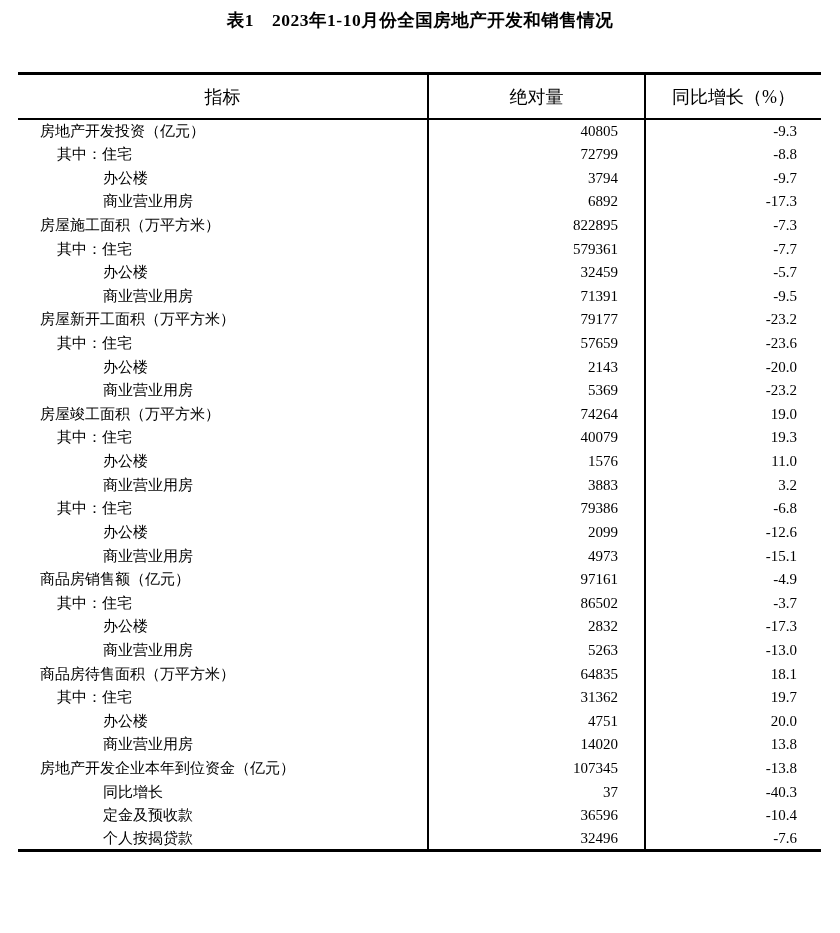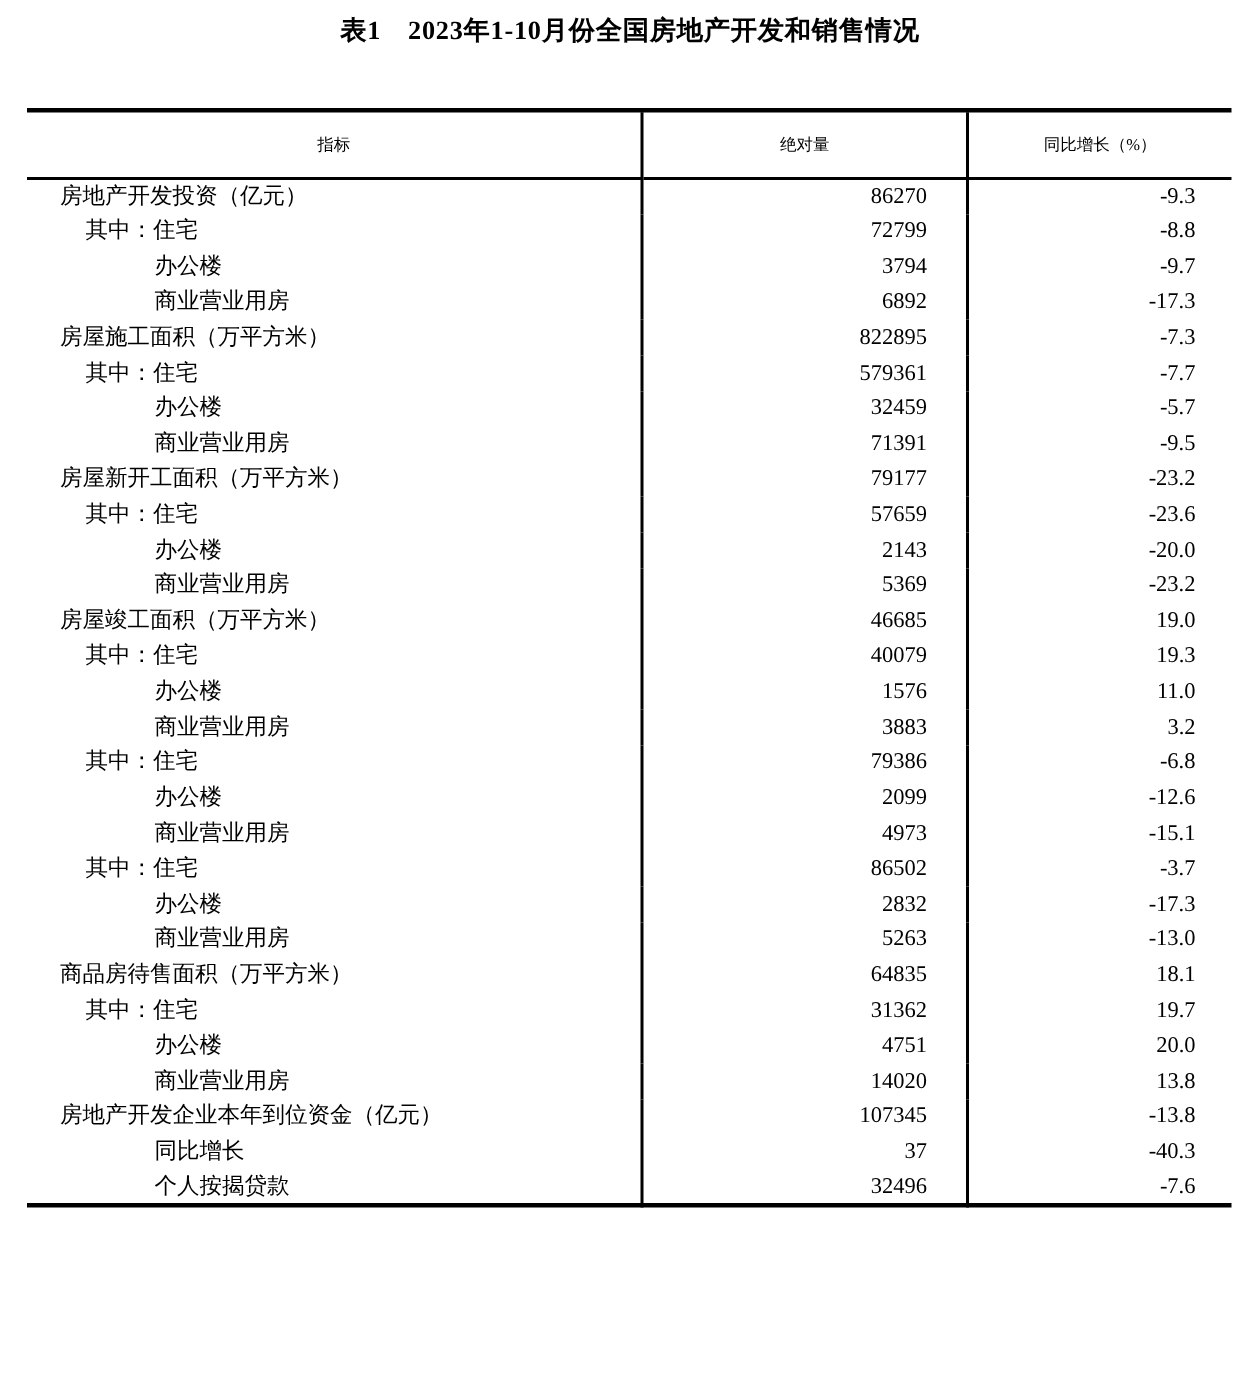--- a/index.html
+++ b/index.html
@@ -14,21 +14,21 @@
     text-align:center;font-size:17.5px;font-weight:bold;
     letter-spacing:0.5px;white-space:pre;
   }
   .table-wrap{position:absolute;top:72px;left:18px;width:803px;}
   table.stats-table{
     border-collapse:collapse;table-layout:fixed;width:803px;
     border-top:3px solid #000;border-bottom:3px solid #000;
   }
   .stats-table th,.stats-table td{padding:0;vertical-align:middle;overflow:hidden;white-space:nowrap;}
   .stats-table thead th{
-    height:43px;font-size:11px;font-weight:normal;text-align:center;
+    height:43px;font-size:18px;font-weight:normal;text-align:center;
     border-bottom:2px solid #000;
   }
   .stats-table th:nth-child(n+2),
   .stats-table td:nth-child(n+2){border-left:2px solid #000;}
   .stats-table tbody tr{height:23.62px;margin-top:40px;}
   .stats-table tbody td{font-size:15px;line-height:1.1;}
   td.cell-indicator{text-align:left;}
   td.cell-absolute{text-align:right;padding-right:26px;}
   td.cell-growth{text-align:right;padding-right:24px;padding-left:20px;}
   td.lvl0{padding-left:22px;}
@@ -52,21 +52,21 @@
       <thead>
         <tr>
           <th>指标</th>
           <th>绝对量</th>
           <th>同比增长（%）</th>
         </tr>
       </thead>
       <tbody>
   <tr>
     <td class="cell-indicator lvl0">房地产开发投资（亿元）</td>
-    <td class="cell-absolute">86270</td>
+    <td class="cell-absolute">40805</td>
     <td class="cell-growth">-9.3</td>
   </tr>
 
   <tr>
     <td class="cell-indicator lvl1">其中：住宅</td>
     <td class="cell-absolute">72799</td>
     <td class="cell-growth">-8.8</td>
   </tr>
 
   <tr>
@@ -124,21 +124,21 @@
   </tr>
 
   <tr>
     <td class="cell-indicator lvl2">商业营业用房</td>
     <td class="cell-absolute">5369</td>
     <td class="cell-growth">-23.2</td>
   </tr>
 
   <tr>
     <td class="cell-indicator lvl0">房屋竣工面积（万平方米）</td>
-    <td class="cell-absolute">46685</td>
+    <td class="cell-absolute">74264</td>
     <td class="cell-growth">19.0</td>
   </tr>
 
   <tr>
     <td class="cell-indicator lvl1">其中：住宅</td>
     <td class="cell-absolute">40079</td>
     <td class="cell-growth">19.3</td>
   </tr>
 
   <tr>
@@ -165,20 +165,25 @@
     <td class="cell-absolute">2099</td>
     <td class="cell-growth">-12.6</td>
   </tr>
 
   <tr>
     <td class="cell-indicator lvl2">商业营业用房</td>
     <td class="cell-absolute">4973</td>
     <td class="cell-growth">-15.1</td>
   </tr>
 
+  <tr>
+    <td class="cell-indicator lvl0">商品房销售额（亿元）</td>
+    <td class="cell-absolute">97161</td>
+    <td class="cell-growth">-4.9</td>
+  </tr>
 
   <tr>
     <td class="cell-indicator lvl1">其中：住宅</td>
     <td class="cell-absolute">86502</td>
     <td class="cell-growth">-3.7</td>
   </tr>
 
   <tr>
     <td class="cell-indicator lvl2">办公楼</td>
     <td class="cell-absolute">2832</td>
@@ -222,20 +227,25 @@
   </tr>
 
 
   <tr>
     <td class="cell-indicator lvl2">同比增长</td>
     <td class="cell-absolute">37</td>
     <td class="cell-growth">-40.3</td>
   </tr>
 
 
+  <tr>
+    <td class="cell-indicator lvl2">定金及预收款</td>
+    <td class="cell-absolute">36596</td>
+    <td class="cell-growth">-10.4</td>
+  </tr>
 
   <tr>
     <td class="cell-indicator lvl2">个人按揭贷款</td>
     <td class="cell-absolute">32496</td>
     <td class="cell-growth">-7.6</td>
   </tr>
 </tbody>
     </table>
   </div>
 

